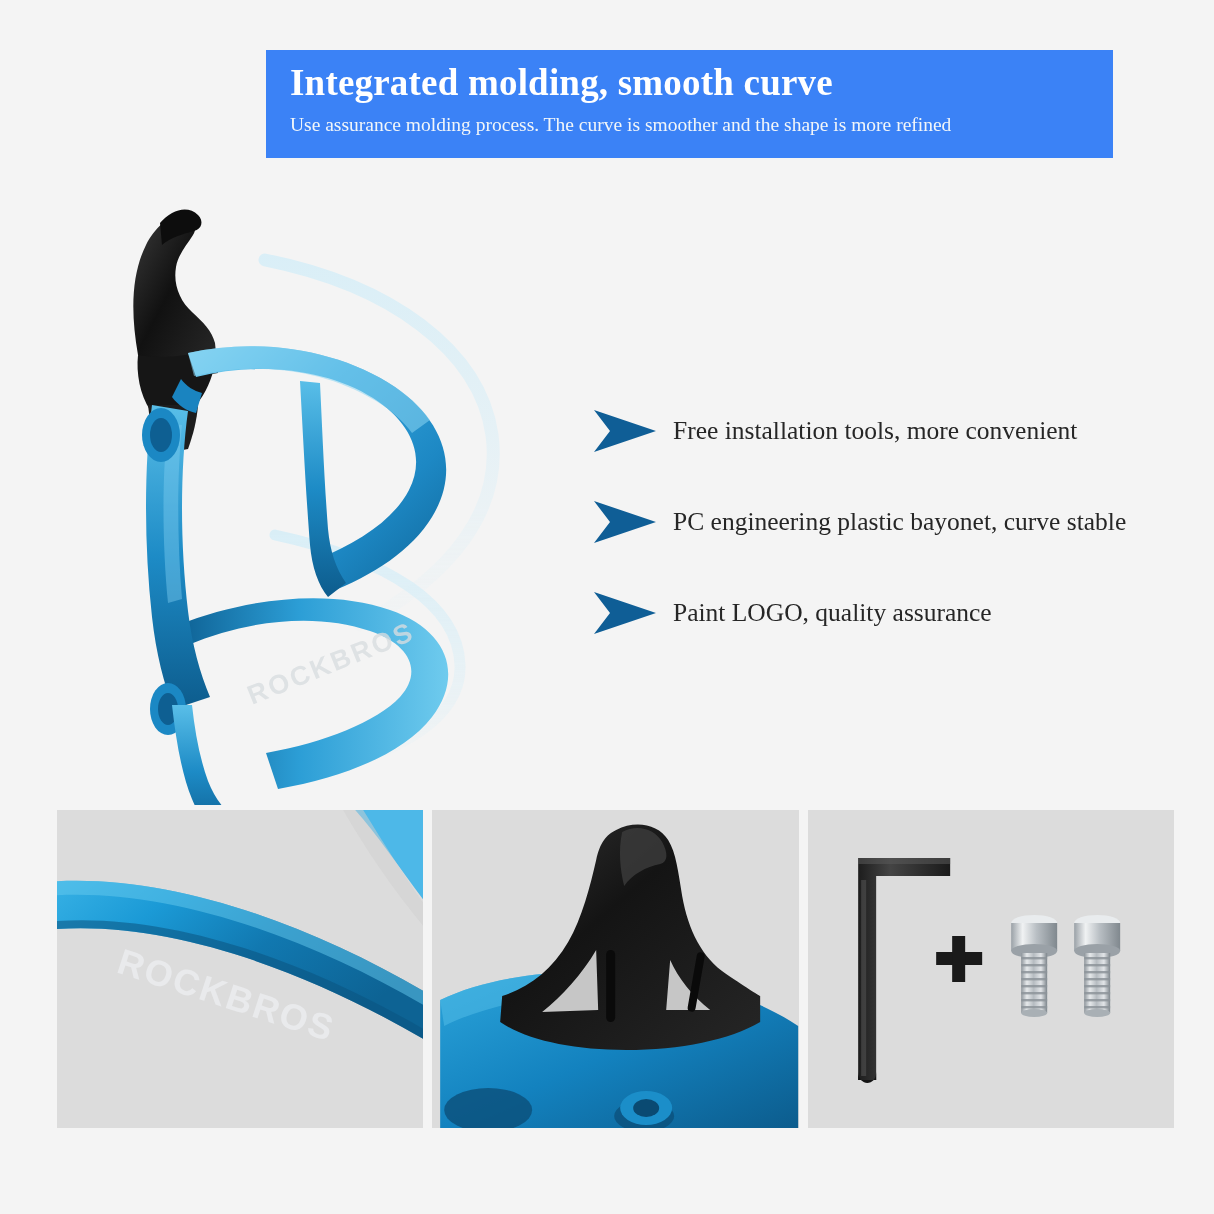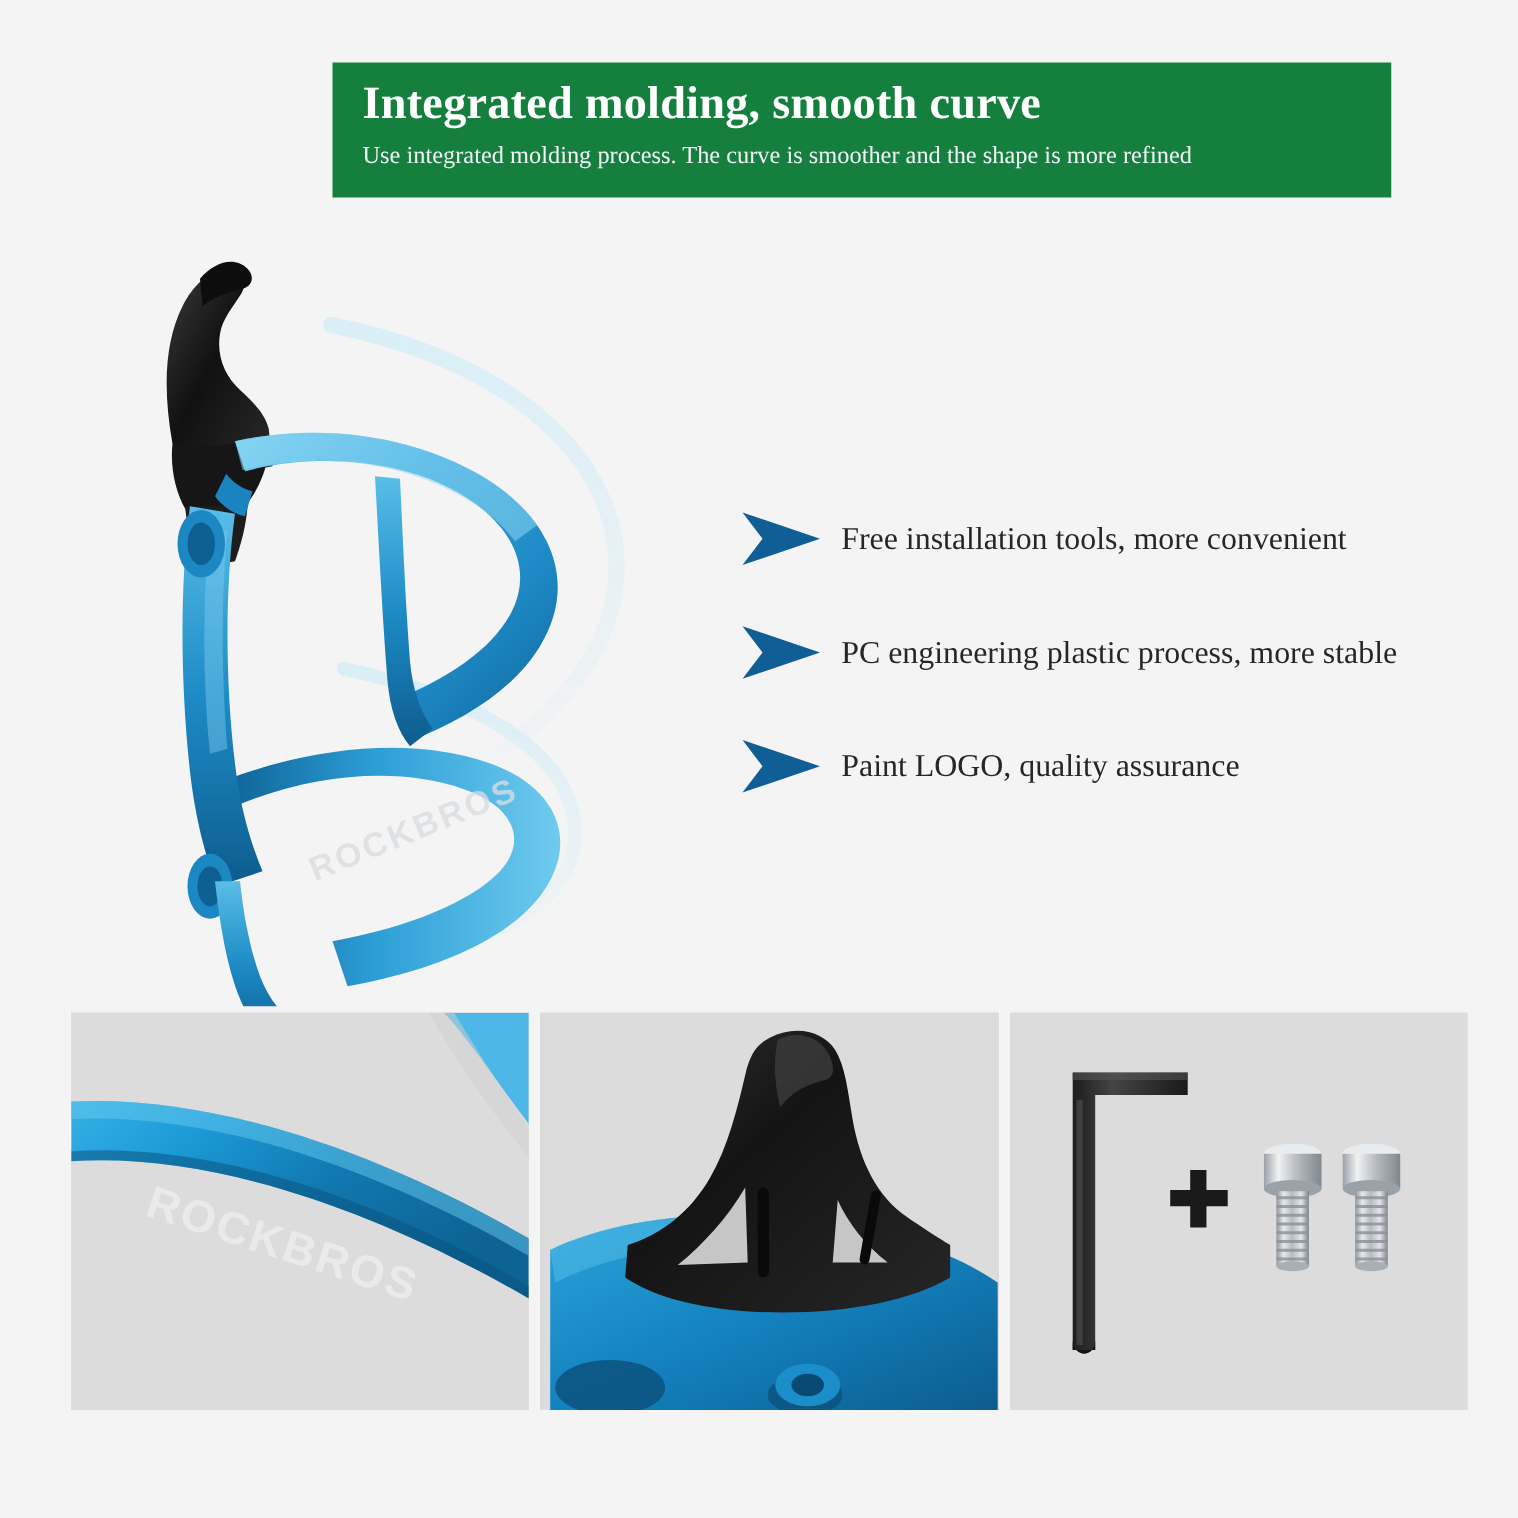--- a/index.html
+++ b/index.html
@@ -21,21 +21,21 @@
     background: #f4f4f4;
   }
 
   
   .banner {
     position: absolute;
     left: 266px;
     top: 50px;
     width: 847px;
     height: 108px;
-    background: #15803d;
+    background: #3b82f6;
     box-sizing: border-box;
     padding: 10px 22px 0 24px;
   }
   .banner-title {
     font-family: "Liberation Serif", "DejaVu Serif", serif;
     font-weight: bold;
     font-size: 37px;
     line-height: 46px;
     color: #ffffff;
     letter-spacing: 0.2px;
@@ -108,21 +108,21 @@
   }
   .panel svg { display: block; width: 100%; height: 100%; }
 </style>
 </head>
 <body>
 
 <div id="stage">
 
   <div class="banner">
     <div class="banner-title">Integrated molding, smooth curve</div>
-    <div class="banner-subtitle">Use integrated molding process. The curve is smoother and the shape is more refined</div>
+    <div class="banner-subtitle">Use assurance molding process. The curve is smoother and the shape is more refined</div>
   </div>
 
   <div class="hero">
     <svg width="470" height="700" viewBox="0 0 470 700" xmlns="http://www.w3.org/2000/svg">
       <defs>
         <linearGradient id="alu1" x1="0" y1="0" x2="1" y2="1">
           <stop offset="0%" stop-color="#7fd2f2"></stop>
           <stop offset="35%" stop-color="#35a6dd"></stop>
           <stop offset="70%" stop-color="#1d88c4"></stop>
           <stop offset="100%" stop-color="#0f6699"></stop>
@@ -226,21 +226,21 @@
       <svg class="arrow-icon" viewBox="0 0 68 50">
         <path d="M2 4 L64 25 L2 46 L18 25 Z" fill="#0f5e96"></path>
       </svg>
       <span class="feature-text">Free installation tools, more convenient</span>
     </div>
 
     <div class="feature-row">
       <svg class="arrow-icon" viewBox="0 0 68 50">
         <path d="M2 4 L64 25 L2 46 L18 25 Z" fill="#0f5e96"></path>
       </svg>
-      <span class="feature-text">PC engineering plastic process, more stable</span>
+      <span class="feature-text">PC engineering plastic bayonet, curve stable</span>
     </div>
 
     <div class="feature-row">
       <svg class="arrow-icon" viewBox="0 0 68 50">
         <path d="M2 4 L64 25 L2 46 L18 25 Z" fill="#0f5e96"></path>
       </svg>
       <span class="feature-text">Paint LOGO, quality assurance</span>
     </div>
 
   </div>

